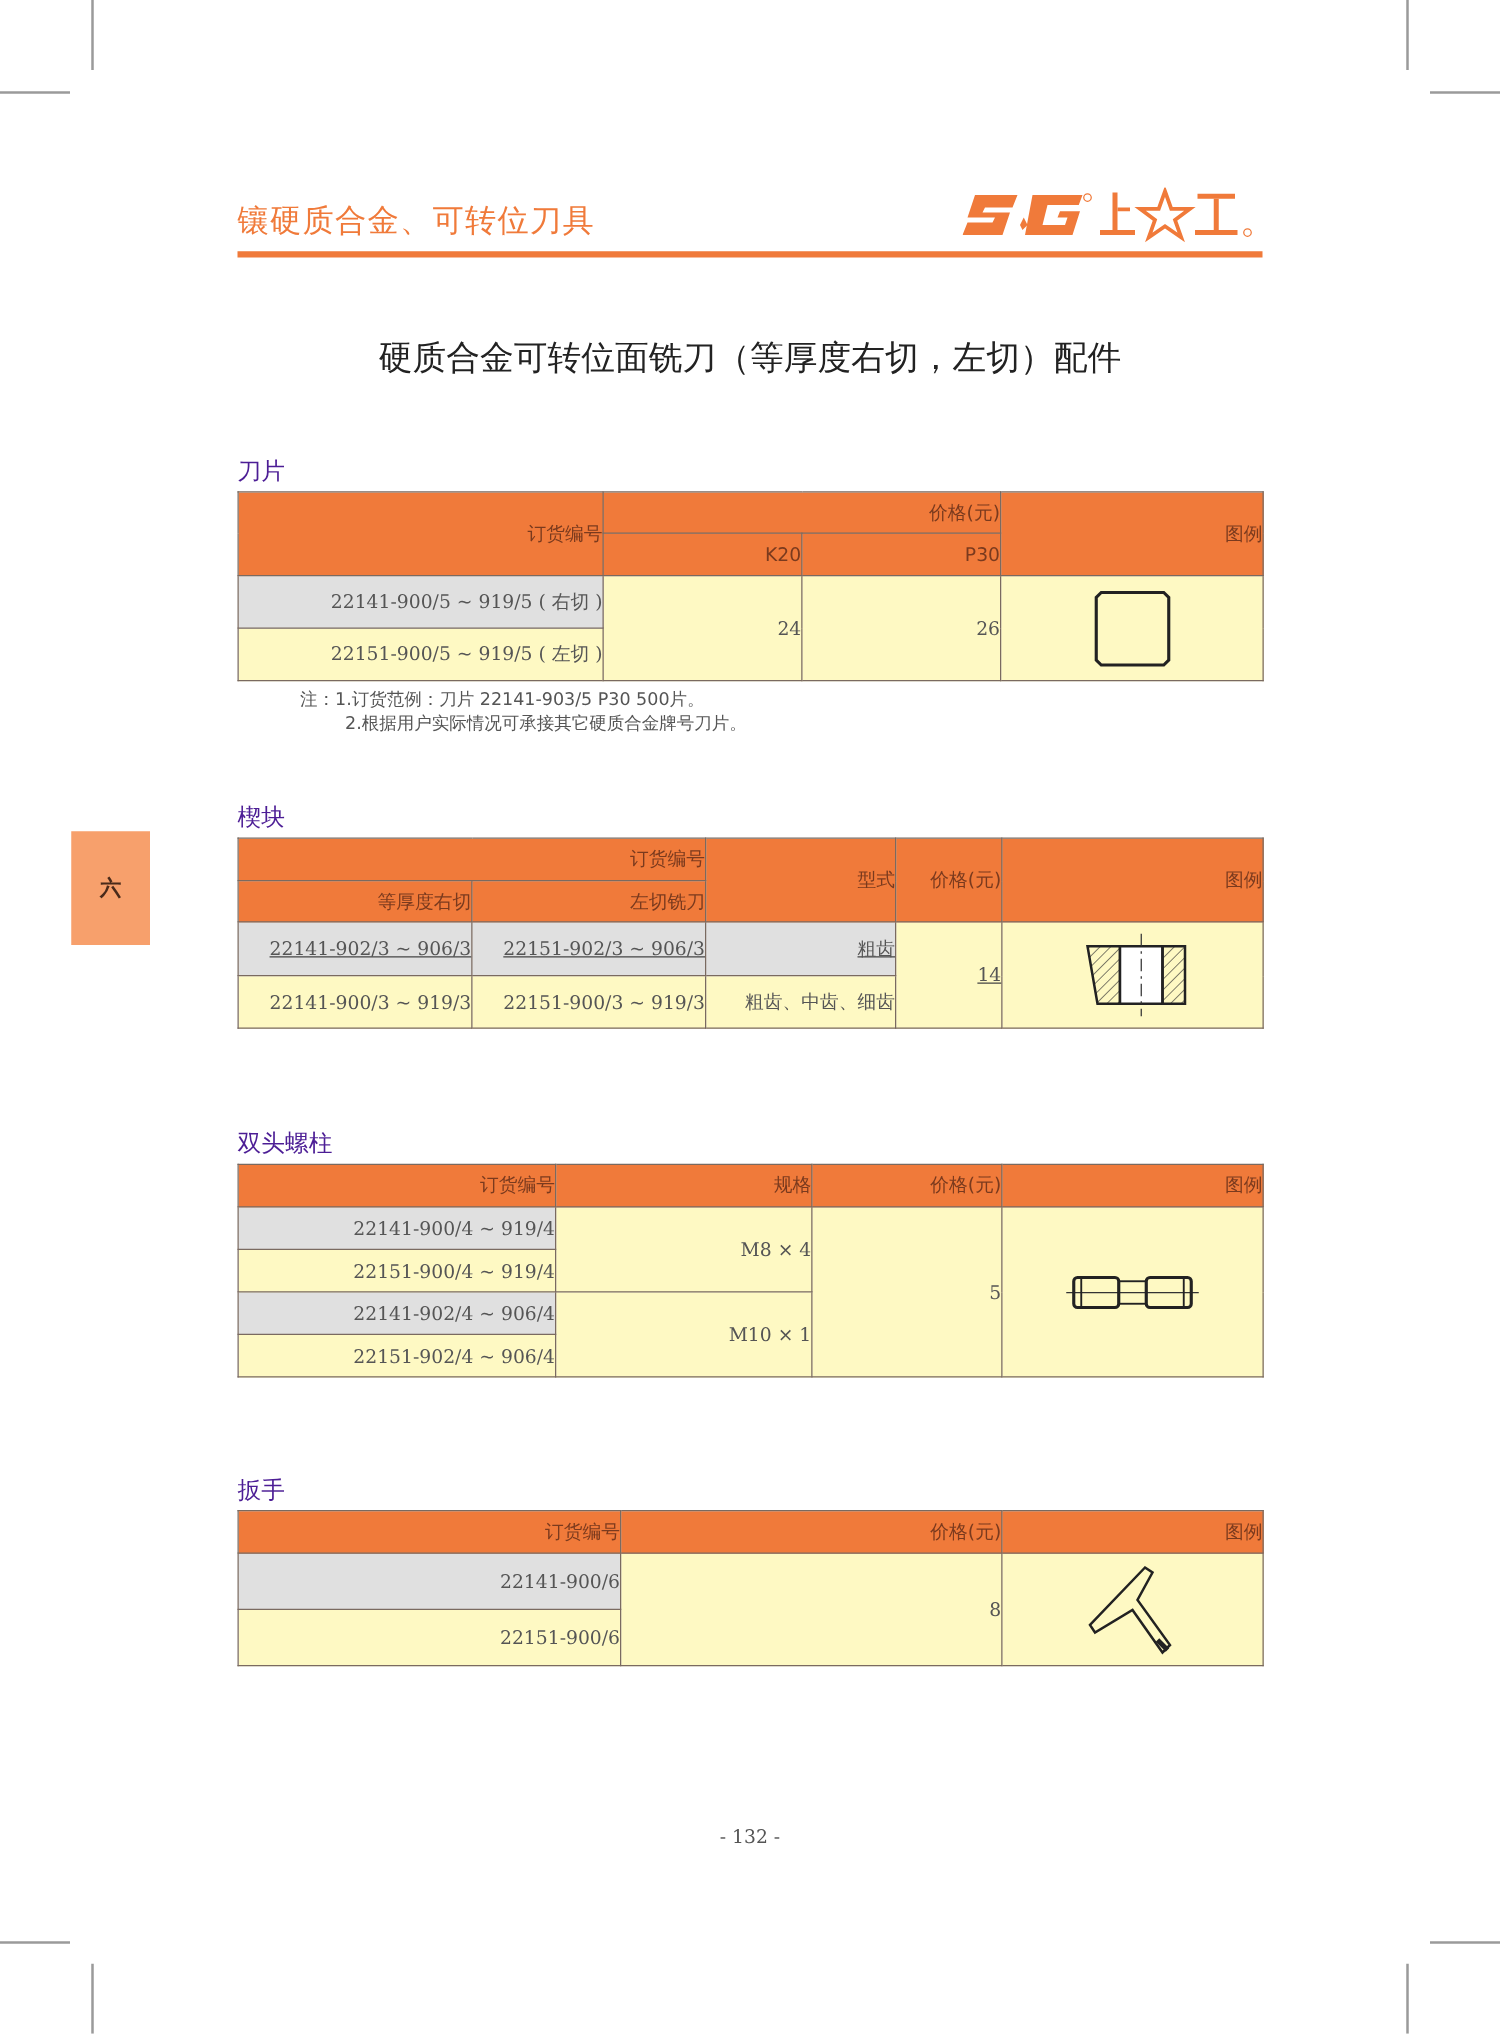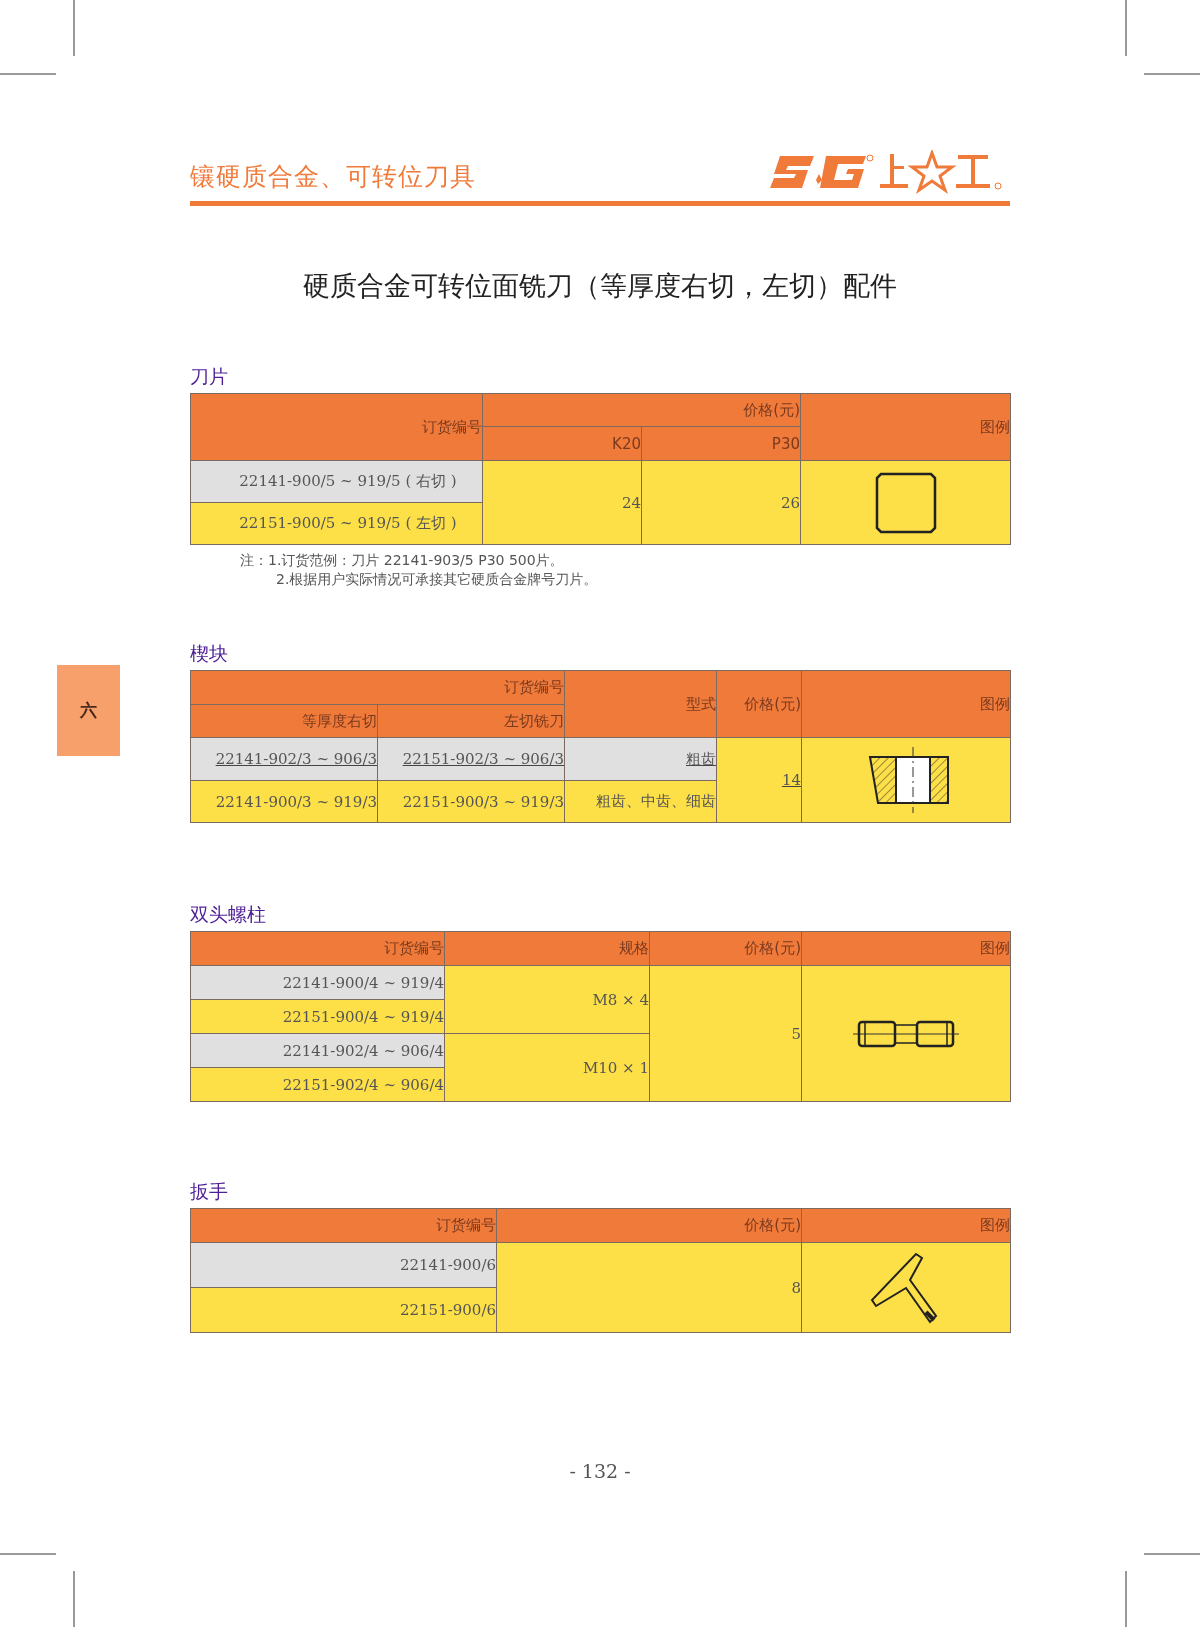--- a/index.html
+++ b/index.html
@@ -6,26 +6,26 @@
   body{width:1200px;height:1627px;position:relative;overflow:hidden;font-family:"DejaVu Serif","Liberation Serif",serif;color:#444;}
   .crop{position:absolute;background:#9a9a9a;}
   .header-title{position:absolute;left:190px;top:160px;font-family:"DejaVu Sans","Liberation Sans",sans-serif;font-size:25px;color:#f07a3a;letter-spacing:1px;}
   .header-rule{position:absolute;left:190px;top:201px;width:820px;height:5px;background:#f07a3a;}
   .logo{position:absolute;left:770px;top:150px;height:44px;width:240px;}
   .page-title{position:absolute;left:0;width:1200px;top:268px;text-align:center;font-family:"DejaVu Sans","Liberation Sans",sans-serif;font-size:27px;color:#222;}
   .section-label{position:absolute;left:190px;font-family:"DejaVu Sans","Liberation Sans",sans-serif;font-size:19px;color:#4c1d95;}
   table.spec{position:absolute;left:190px;width:820px;border-collapse:collapse;table-layout:fixed;}
   table.spec td, table.spec th{border:1px solid #7a6a60;text-align:right;vertical-align:middle;font-weight:normal;font-size:15px;padding:0;}
   table.spec th{background:#f07a3a;color:#7a3a1e;font-family:"DejaVu Sans","Liberation Sans",sans-serif;}
-  table.spec td{color:#555;background:#fde047;}
+  table.spec td{color:#555;background:#fef9c3;}
   table.spec td.gray{background:#e0e0e0;}
-  table.spec td.left{text-align:center;padding-left:23px;}
+  table.spec td.left{text-align:right;padding-left:23px;}
   .note{position:absolute;left:220px;font-family:"DejaVu Sans","Liberation Sans",sans-serif;font-size:14px;color:#555;line-height:19px;}
   .side-tab{position:absolute;left:57px;top:665px;width:63px;height:91px;background:#f7a06c;display:flex;align-items:center;justify-content:center;font-family:"DejaVu Sans","Liberation Sans",sans-serif;font-size:17px;font-weight:bold;color:#4a2a1a;}
-  .page-num{position:absolute;left:0;width:1200px;top:1460px;text-align:center;font-size:19px;color:#555;}
+  .page-num{position:absolute;left:0;width:1200px;top:1460px;text-align:center;font-size:15px;color:#555;}
   svg{display:block;margin:0 auto;}
 </style>
 </head>
 <body>
 
 <div class="crop" style="left:73px;top:0;width:2px;height:56px;"></div>
 <div class="crop" style="left:0;top:73px;width:56px;height:2px;"></div>
 <div class="crop" style="left:1125px;top:0;width:2px;height:56px;"></div>
 <div class="crop" style="left:1144px;top:73px;width:56px;height:2px;"></div>
 <div class="crop" style="left:73px;top:1571px;width:2px;height:56px;"></div>

